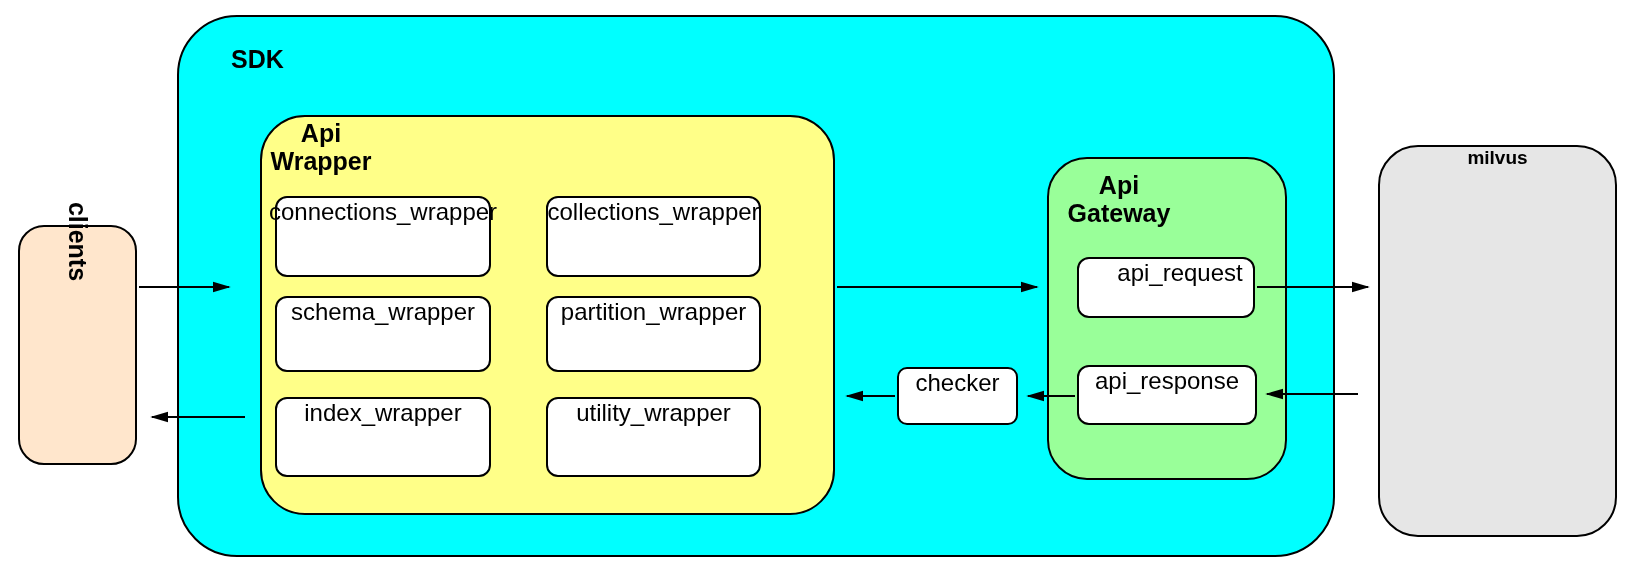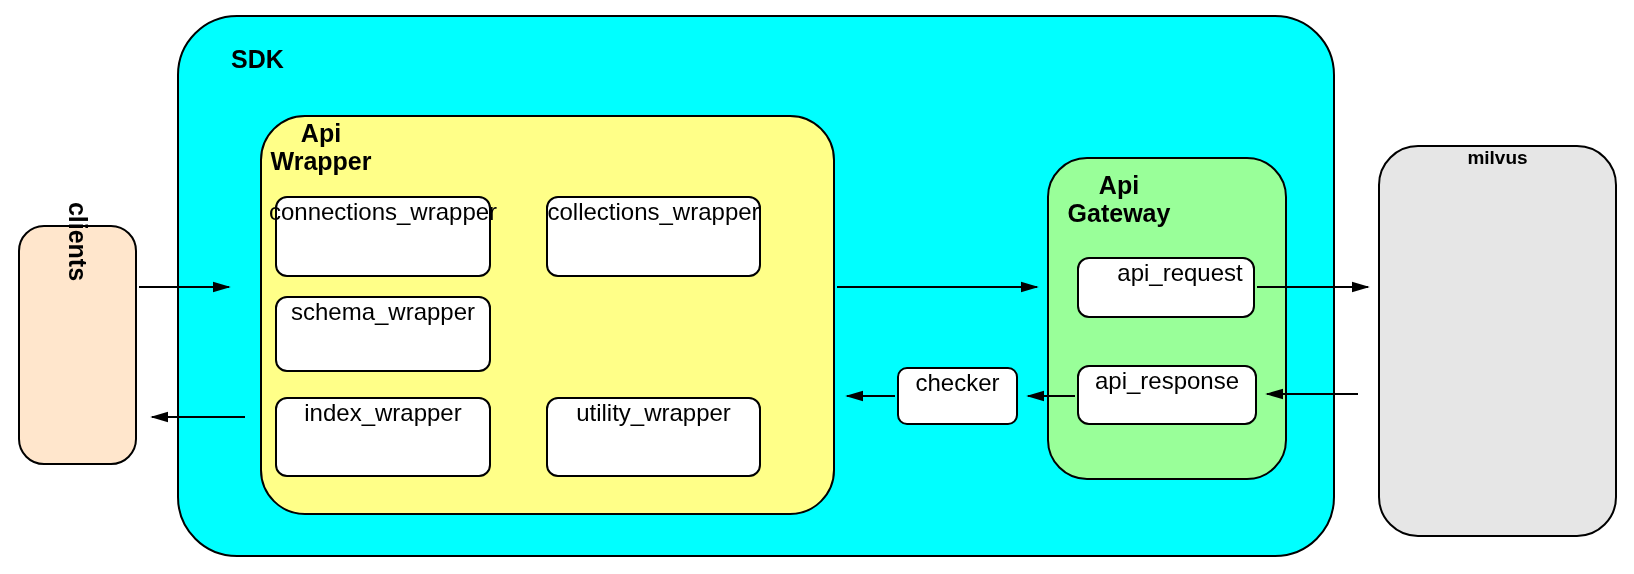--- a/index.html
+++ b/index.html
@@ -96,20 +96,23 @@
 
   <div class="node white-box center w-col1 w-row1">
     <span>connections_wrapper</span>
   </div>
   <div class="node white-box center w-col2 w-row1">
     <span>collections_wrapper</span>
   </div>
   <div class="node white-box center w-col1 w-row2">
     <span>schema_wrapper</span>
   </div>
+  <div class="node white-box center w-col2 w-row2">
+    <span>partition_wrapper</span>
+  </div>
   <div class="node white-box center w-col1 w-row3">
     <span>index_wrapper</span>
   </div>
   <div class="node white-box center w-col2 w-row3">
     <span>utility_wrapper</span>
   </div>
 
   <div class="node api-gateway">
     <div class="api-gateway-label">
       <div>Api</div>

